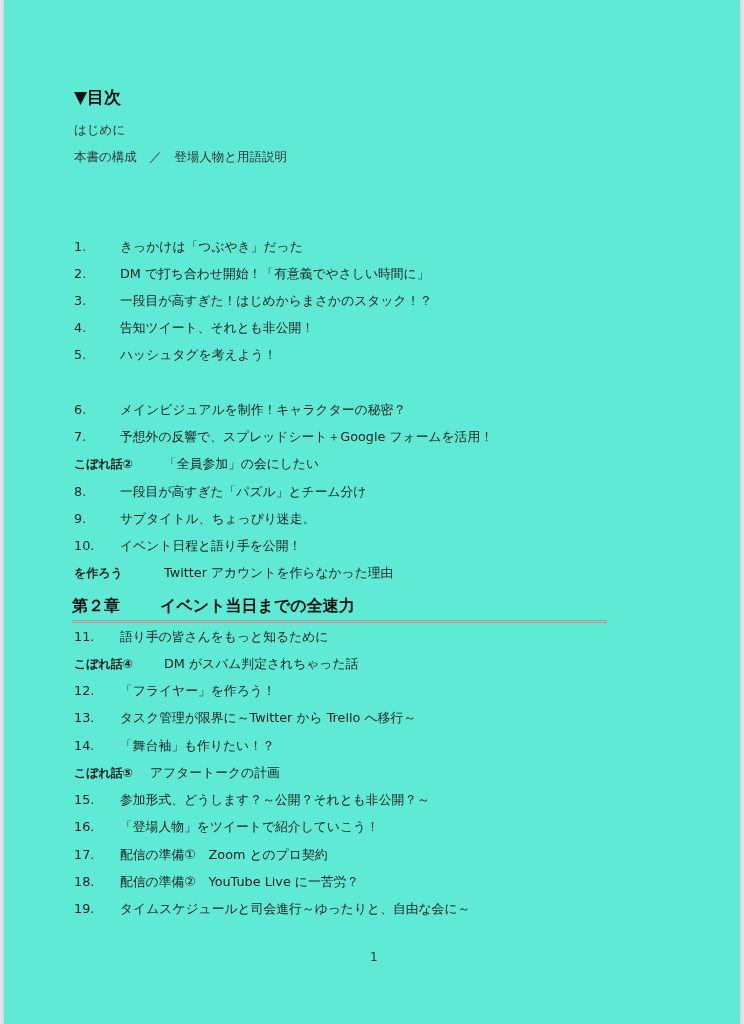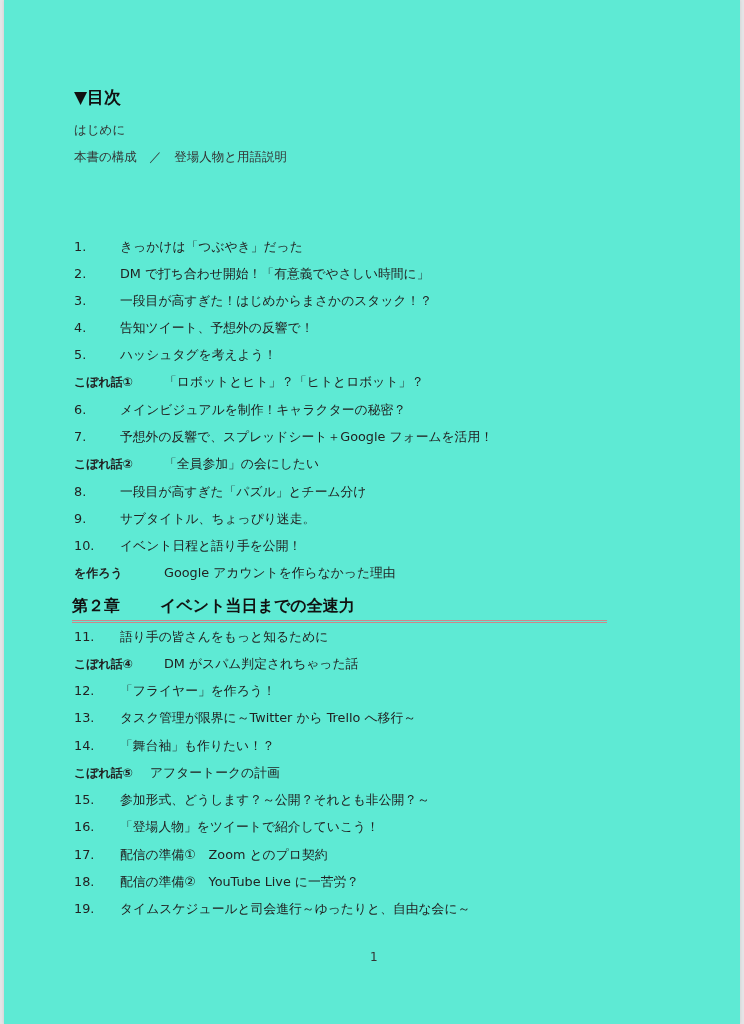--- a/index.html
+++ b/index.html
@@ -44,30 +44,29 @@
 
 <div class="page">
   <div class="toc-head">▼目次</div>
   <div class="intro" style="top:122px">はじめに</div>
   <div class="intro" style="top:149px">本書の構成　／　登場人物と用語説明</div>
 
 
   <div class="row" style="top:239px"><span class="num">1.</span><span>きっかけは「つぶやき」だった</span></div>
   <div class="row" style="top:266px"><span class="num">2.</span><span>DM で打ち合わせ開始！「有意義でやさしい時間に」</span></div>
   <div class="row" style="top:293px"><span class="num">3.</span><span>一段目が高すぎた！はじめからまさかのスタック！？</span></div>
-  <div class="row" style="top:320px"><span class="num">4.</span><span>告知ツイート、予想外の反響で！</span></div>
+  <div class="row" style="top:320px"><span class="num">4.</span><span>告知ツイート、それとも非公開！</span></div>
   <div class="row" style="top:347px"><span class="num">5.</span><span>ハッシュタグを考えよう！</span></div>
-  <div class="row koboreA" style="top:374px"><span class="num">こぼれ話①</span><span>「ロボットとヒト」？「ヒトとロボット」？</span></div>
   <div class="row" style="top:402px"><span class="num">6.</span><span>メインビジュアルを制作！キャラクターの秘密？</span></div>
   <div class="row" style="top:429px"><span class="num">7.</span><span>予想外の反響で、スプレッドシート＋Google フォームを活用！</span></div>
   <div class="row koboreA" style="top:456px"><span class="num">こぼれ話②</span><span>「全員参加」の会にしたい</span></div>
   <div class="row" style="top:484px"><span class="num">8.</span><span>一段目が高すぎた「パズル」とチーム分け</span></div>
   <div class="row" style="top:511px"><span class="num">9.</span><span>サブタイトル、ちょっぴり迷走。</span></div>
   <div class="row" style="top:538px"><span class="num">10.</span><span>イベント日程と語り手を公開！</span></div>
-  <div class="row koboreA" style="top:565px"><span class="num">を作ろう</span><span>Google アカウントを作らなかった理由</span></div>
+  <div class="row koboreA" style="top:565px"><span class="num">を作ろう</span><span>Twitter アカウントを作らなかった理由</span></div>
 
   <div class="chapter" style="top:596px">
     <span class="ch-num">第２章</span><span>イベント当日までの全速力</span>
   </div>
 
   <div class="row" style="top:629px"><span class="num">11.</span><span>語り手の皆さんをもっと知るために</span></div>
   <div class="row koboreA" style="top:656px"><span class="num">こぼれ話④</span><span>DM がスパム判定されちゃった話</span></div>
   <div class="row" style="top:683px"><span class="num">12.</span><span>「フライヤー」を作ろう！</span></div>
   <div class="row" style="top:710px"><span class="num">13.</span><span>タスク管理が限界に～Twitter から Trello へ移行～</span></div>
   <div class="row" style="top:738px"><span class="num">14.</span><span>「舞台袖」も作りたい！？</span></div>

